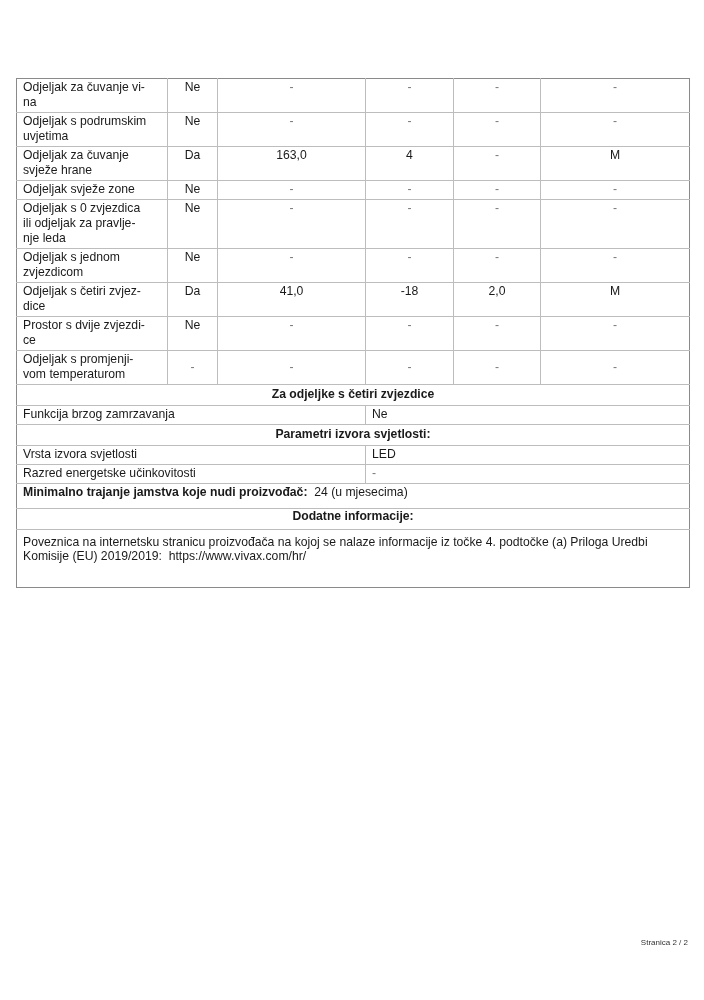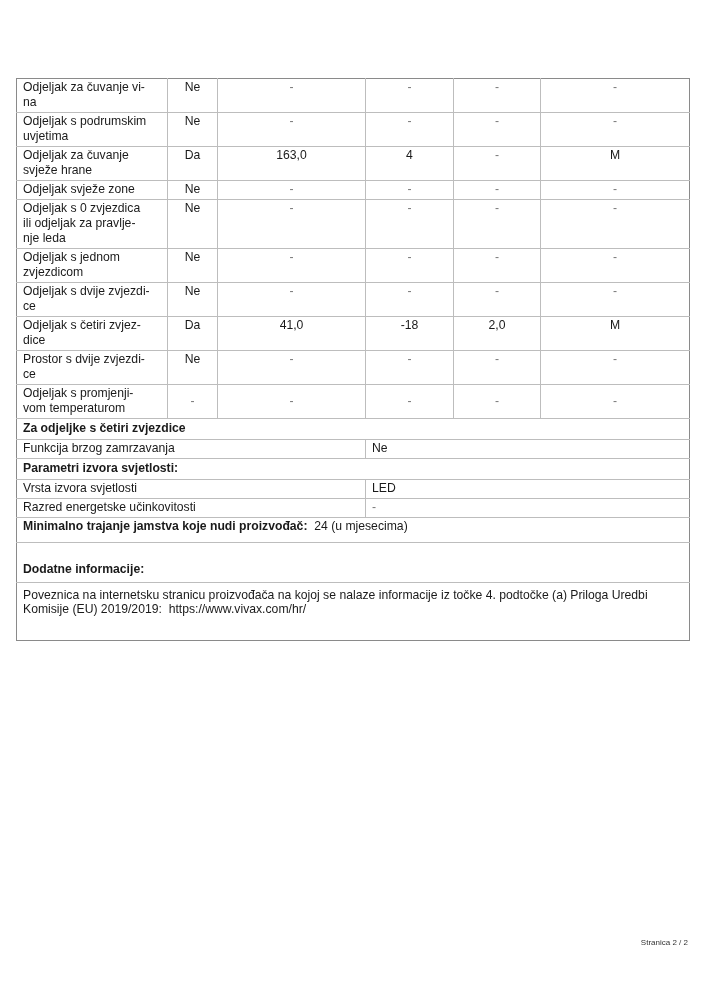--- a/index.html
+++ b/index.html
@@ -3,21 +3,21 @@
 <meta charset="utf-8">
 <style>
   html, body { margin: 0; padding: 0; background: #ffffff; }
   body { width: 704px; height: 1000px; position: relative; overflow: hidden;
          font-family: "Liberation Sans", sans-serif; color: #1a1a1a; font-size: 12.2px; }
   .tbl { position: absolute; left: 16px; top: 34px; width: 673px; border-collapse: collapse; table-layout: fixed; margin-top: 44px; }
   .tbl td { border: 1px solid #bdbdbd; padding: 1px 6px 2px 6px; vertical-align: top; line-height: 15px; }
   .tbl tr.grp td { border-top: 1.5px solid #8a8a8a; }
   .tbl td.c { text-align: center; }
   .tbl td.dash { color: #777; }
-  .tbl td.sec { font-weight: bold; padding-top: 2px; padding-bottom: 3px; }
+  .tbl td.sec { font-weight: bold; padding-top: 2px; padding-bottom: 3px; text-align: center; }
   .tbl td.thick-l { border-left: 1.5px solid #8a8a8a; }
   .tbl .outer-l { border-left: 1.5px solid #8a8a8a; }
   .tbl .outer-r { border-right: 1.5px solid #8a8a8a; }
   .footer { position: absolute; right: 16px; top: 938px; font-size: 8px; color: #333; margin-left: 36px; }
 </style>
 </head>
 <body>
 
 <table class="tbl">
   <colgroup>
@@ -90,31 +90,20 @@
           <div>zvjezdicom</div>
         </td>
         <td class="c">Ne</td>
         <td class="c thick-l dash">-</td>
         <td class="c thick-l dash">-</td>
         <td class="c dash">-</td>
         <td class="c thick-l outer-r dash">-</td>
       </tr>
       <tr>
         <td class="outer-l">
-          <div>Odjeljak s dvije zvjezdi-</div>
-          <div>ce</div>
-        </td>
-        <td class="c">Ne</td>
-        <td class="c thick-l dash">-</td>
-        <td class="c thick-l dash">-</td>
-        <td class="c dash">-</td>
-        <td class="c thick-l outer-r dash">-</td>
-      </tr>
-      <tr>
-        <td class="outer-l">
           <div>Odjeljak s četiri zvjez-</div>
           <div>dice</div>
         </td>
         <td class="c">Da</td>
         <td class="c thick-l">41,0</td>
         <td class="c thick-l">-18</td>
         <td class="c">2,0</td>
         <td class="c thick-l outer-r">M</td>
       </tr>
       <tr>
@@ -159,21 +148,21 @@
       <td colspan="3" class="outer-l">Razred energetske učinkovitosti</td>
       <td colspan="3" class="outer-r dash">-</td>
     </tr>
     <tr class="grp">
       <td colspan="6" class="outer-l outer-r" style="padding-bottom:8px">
         <b>Minimalno trajanje jamstva koje nudi proizvođač:</b>&nbsp;
         <span>24 (u mjesecima)</span>
       </td>
     </tr>
     <tr class="grp">
-      <td colspan="6" class="sec outer-l outer-r" style="padding-top:19px;padding-bottom:5px">Dodatne informacije:</td>
+      <td colspan="6" class="sec outer-l outer-r" style="padding-top:0;padding-bottom:5px">Dodatne informacije:</td>
     </tr>
     <tr class="grp">
       <td colspan="6" class="outer-l outer-r" style="padding-top:5px;padding-bottom:24px;line-height:14px;border-bottom:1.5px solid #8a8a8a">
         <span>Poveznica na internetsku stranicu proizvođača na kojoj se nalaze informacije iz točke 4. podtočke (a) Priloga Uredbi Komisije (EU) 2019/2019:</span>&nbsp;
         <span>https://www.vivax.com/hr/</span>
       </td>
     </tr>
   </tbody>
 </table>
 

